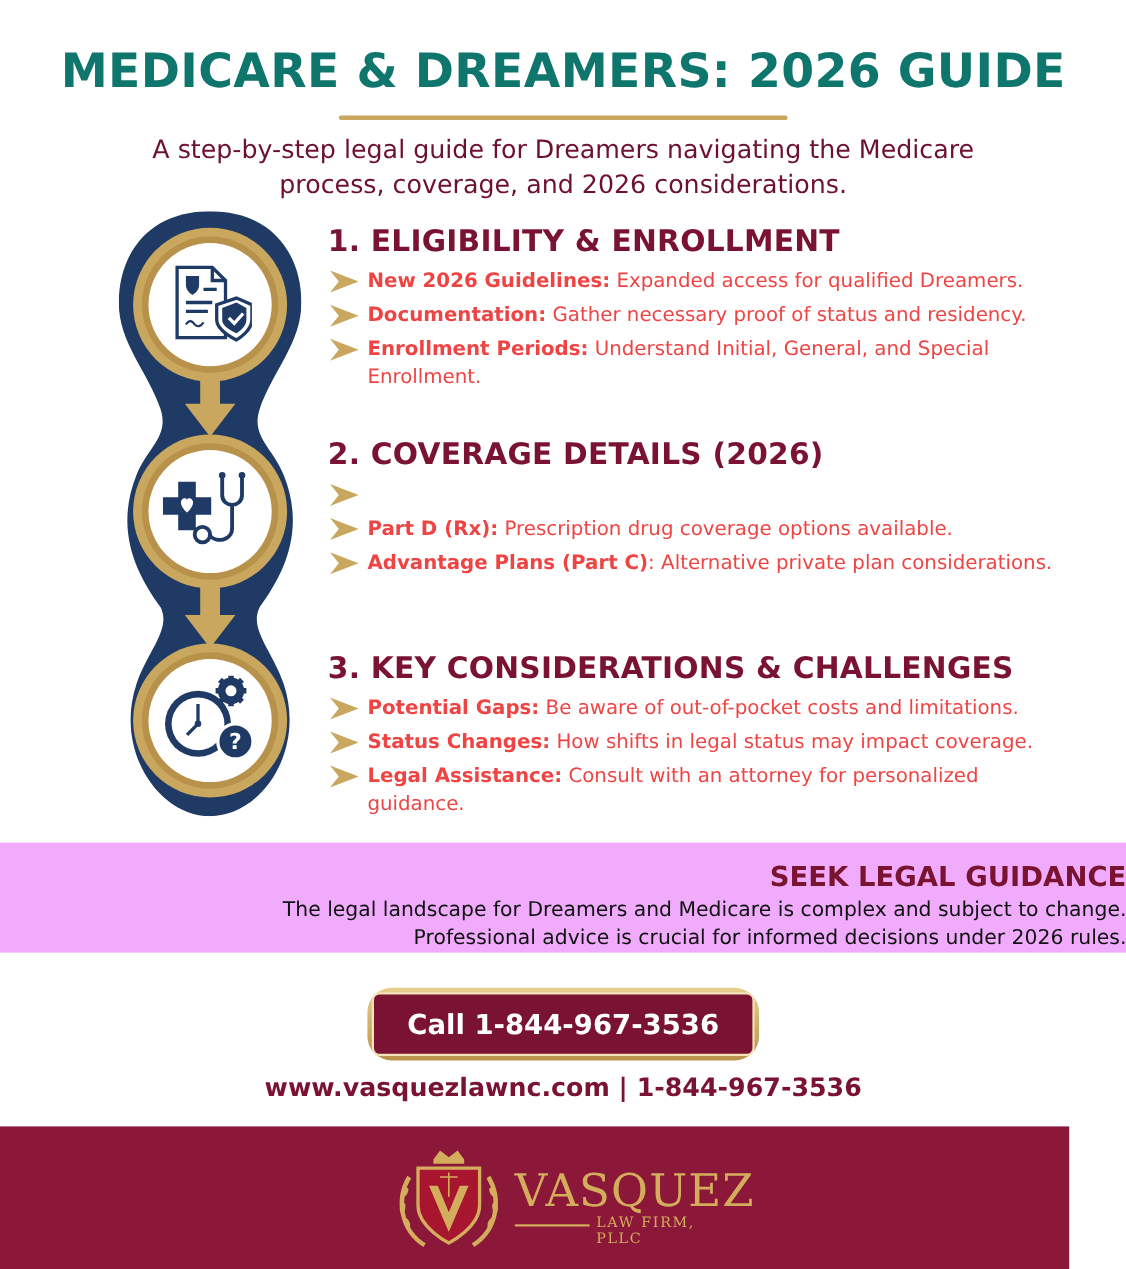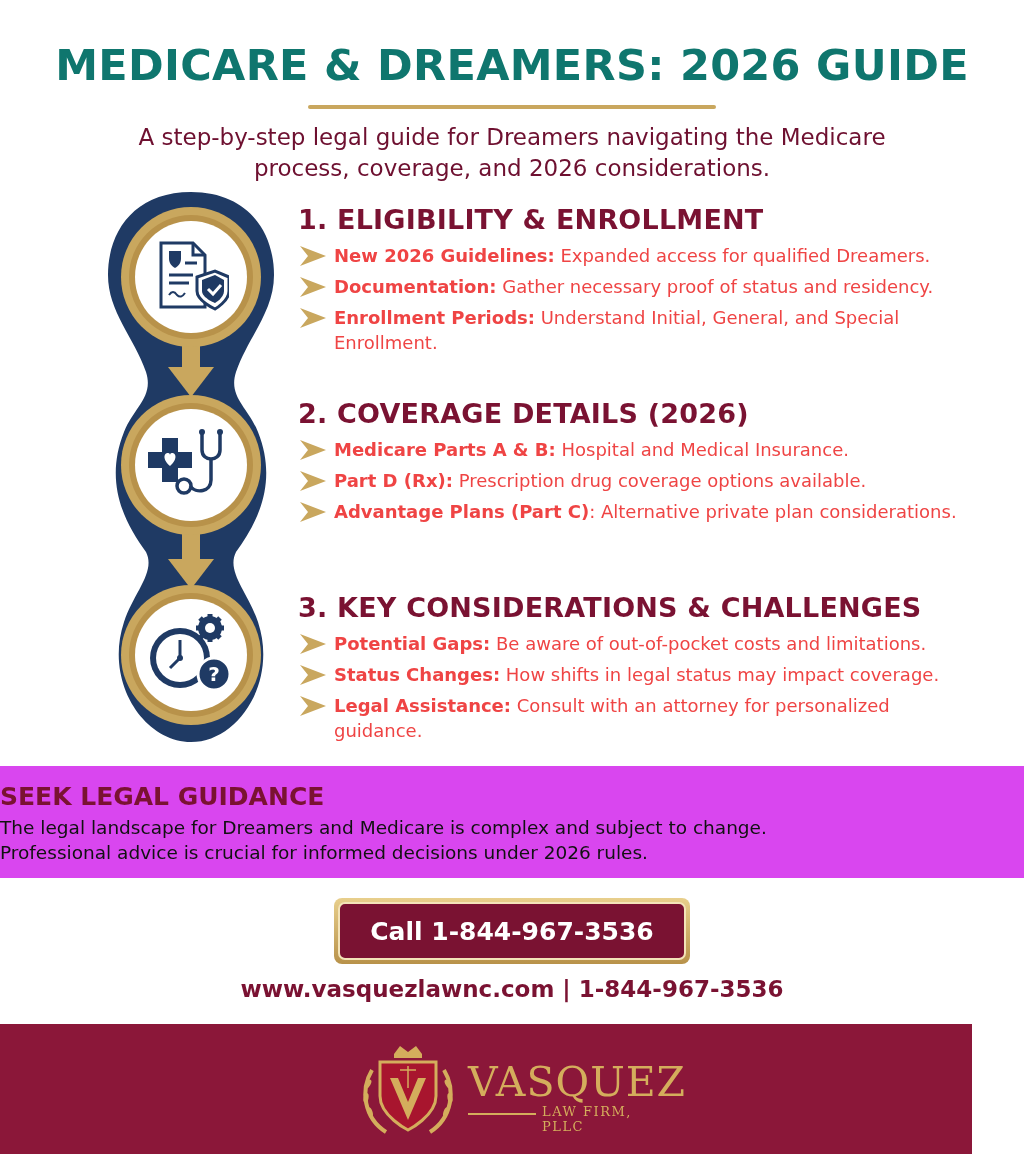--- a/index.html
+++ b/index.html
@@ -34,31 +34,31 @@
     .chev { flex: 0 0 36px; width: 36px; height: 24px; margin-top: 1px; }
     .bullet-text { font-family: "DejaVu Sans", sans-serif; font-size: 18px; line-height: 25px; color: #ef4444; }
     .bullet-text b { font-weight: bold; }
 
     .s1 { top: 204px; }
     .s2 { top: 398px; }
     .s3 { top: 592px; }
 
     
     .band {
-      position: absolute; left: 0; top: 766px; width: 1024px; height: 112px; background: #d946ef;
-      text-align: left;
+      position: absolute; left: 0; top: 766px; width: 1024px; height: 100px; background: #f0abfc;
+      text-align: right;
     }
     .band h3 {
       margin-top: 16px; font-family: "DejaVu Sans", sans-serif; font-weight: bold; font-size: 25px; color: #7a1232;
     }
     .band p { margin-top: 4px; font-family: "DejaVu Sans", sans-serif; font-size: 18.5px; line-height: 25px; color: #111; }
 
     .cta {
       position: absolute; left: 334px; top: 898px; width: 356px; height: 66px;
-      border-radius: 8px; background: linear-gradient(#e8cf8c, #b8924a);
+      border-radius: 22px; background: linear-gradient(#e8cf8c, #b8924a);
       padding: 4px;
     }
     .cta-inner {
       width: 100%; height: 100%; border-radius: 7px; background: #7a1232;
       border: 2px solid #f3e3b8; display: flex; align-items: center; justify-content: center;
       color: #fff; font-family: "DejaVu Sans", sans-serif; font-weight: bold; font-size: 25px;
     }
 
     .contact {
       position: absolute; top: 976px; left: 0; width: 1024px; text-align: center;
@@ -172,21 +172,20 @@
     <div class="bullet-text" style="width:580px"><b>Enrollment Periods:</b><span> Understand Initial, General, and Special Enrollment.</span></div>
   </div>
 </div>
 
 <div class="section s2">
   <h2>2. COVERAGE DETAILS (2026)</h2>
   <div class="bullet">
     <svg class="chev" viewBox="0 0 36 24">
         <polygon points="2,2 28,12 2,22 10,12" fill="#c9a75e"></polygon>
       </svg>
-    <div class="bullet-text"><b>Medicare Parts A &amp; B:</b><span> Hospital and Medical Insurance.</span></div>
   </div>
   <div class="bullet">
     <svg class="chev" viewBox="0 0 36 24">
         <polygon points="2,2 28,12 2,22 10,12" fill="#c9a75e"></polygon>
       </svg>
     <div class="bullet-text"><b>Part D (Rx):</b><span> Prescription drug coverage options available.</span></div>
   </div>
   <div class="bullet">
     <svg class="chev" viewBox="0 0 36 24">
         <polygon points="2,2 28,12 2,22 10,12" fill="#c9a75e"></polygon>

